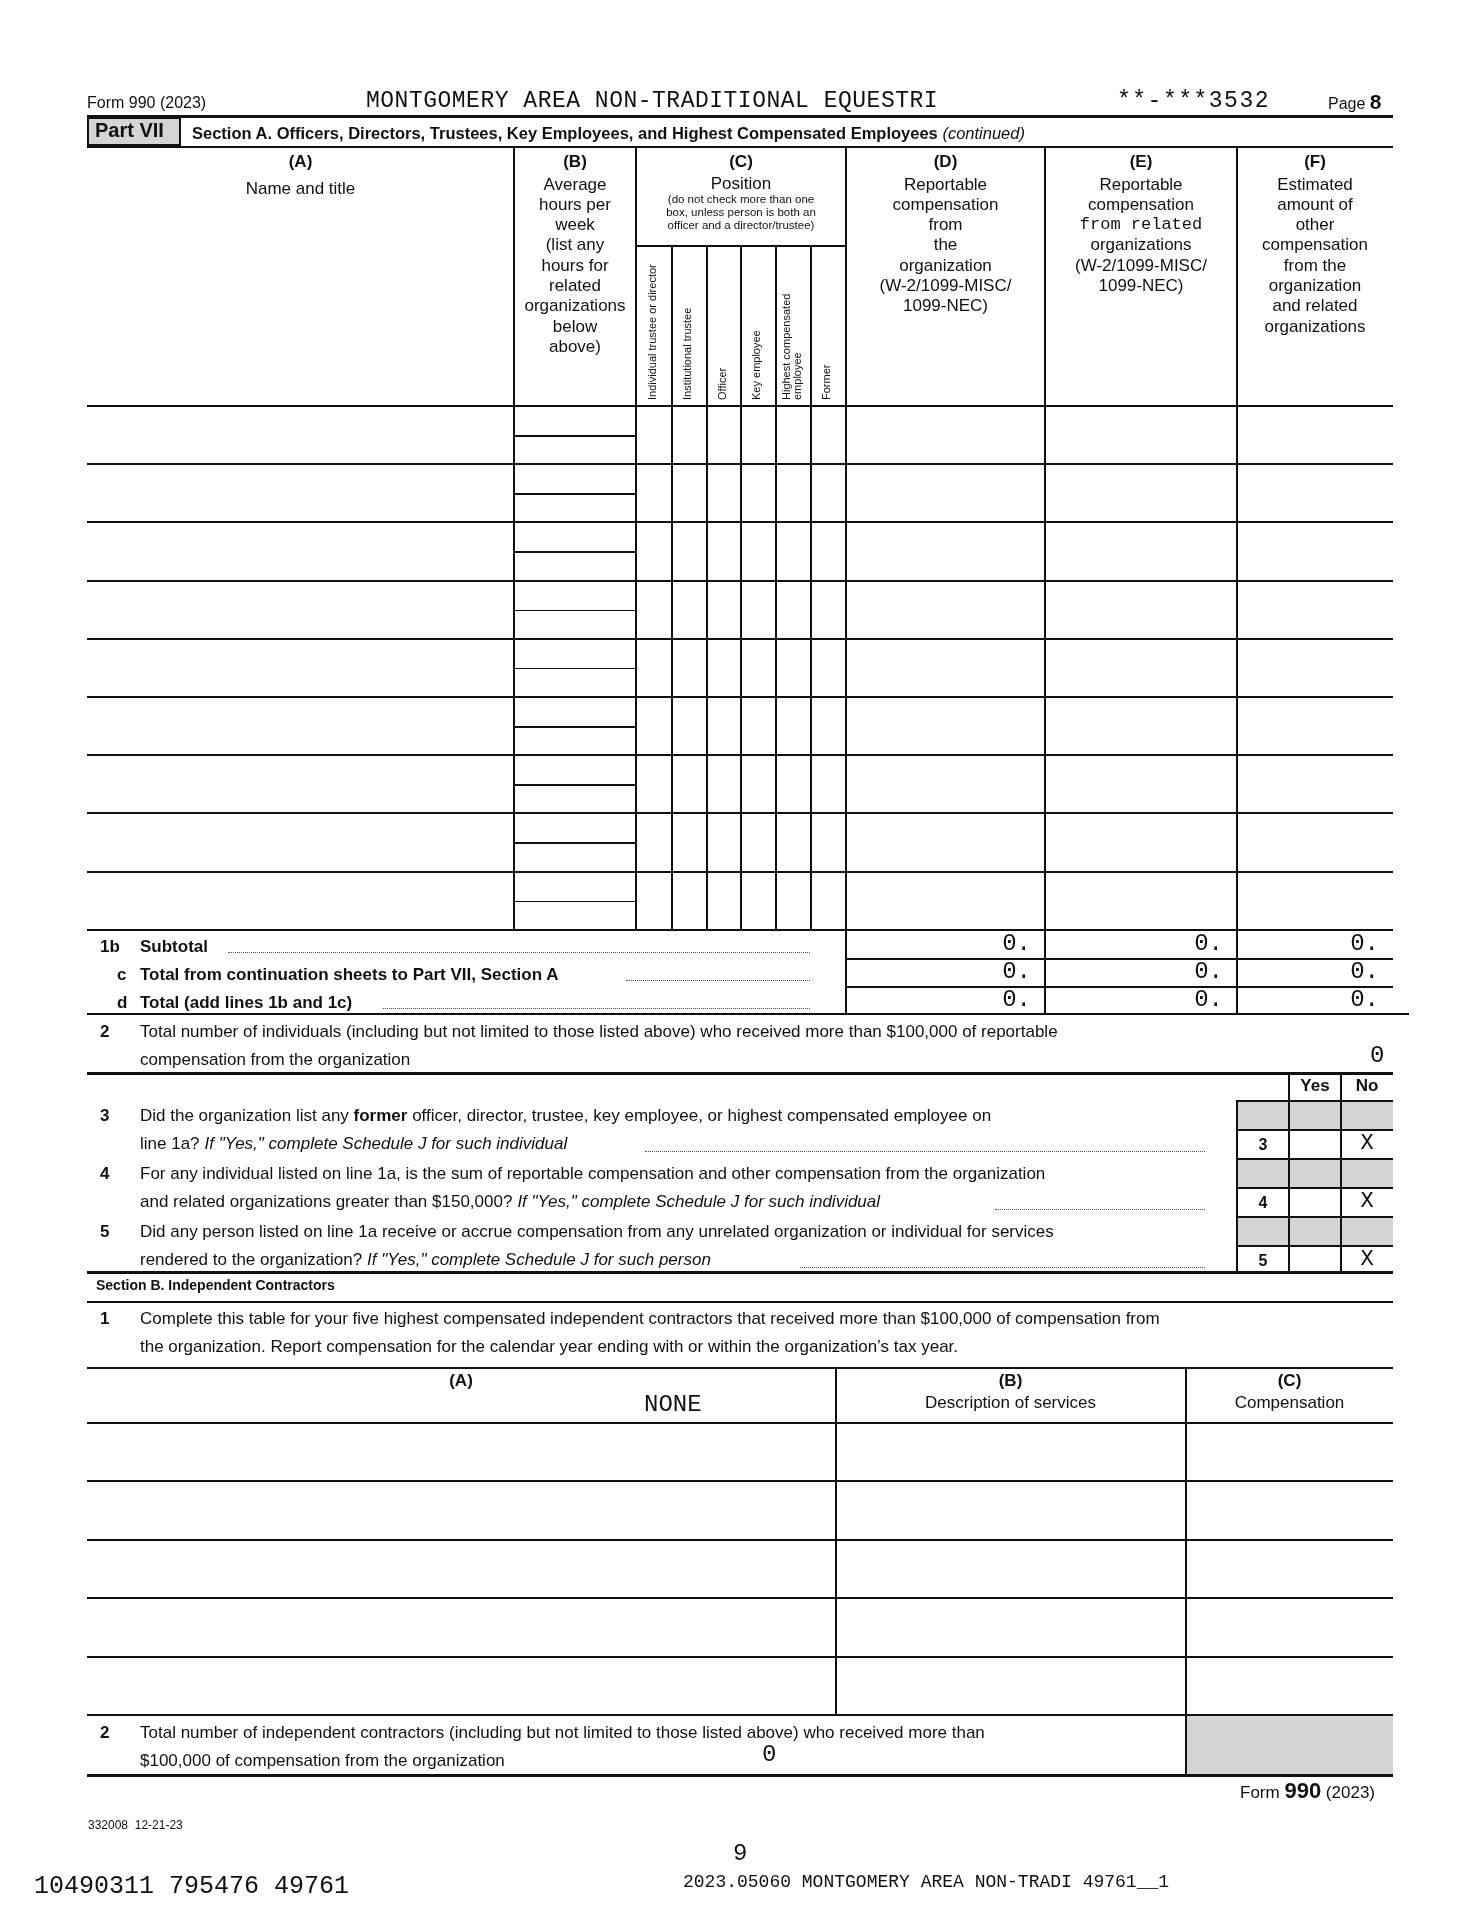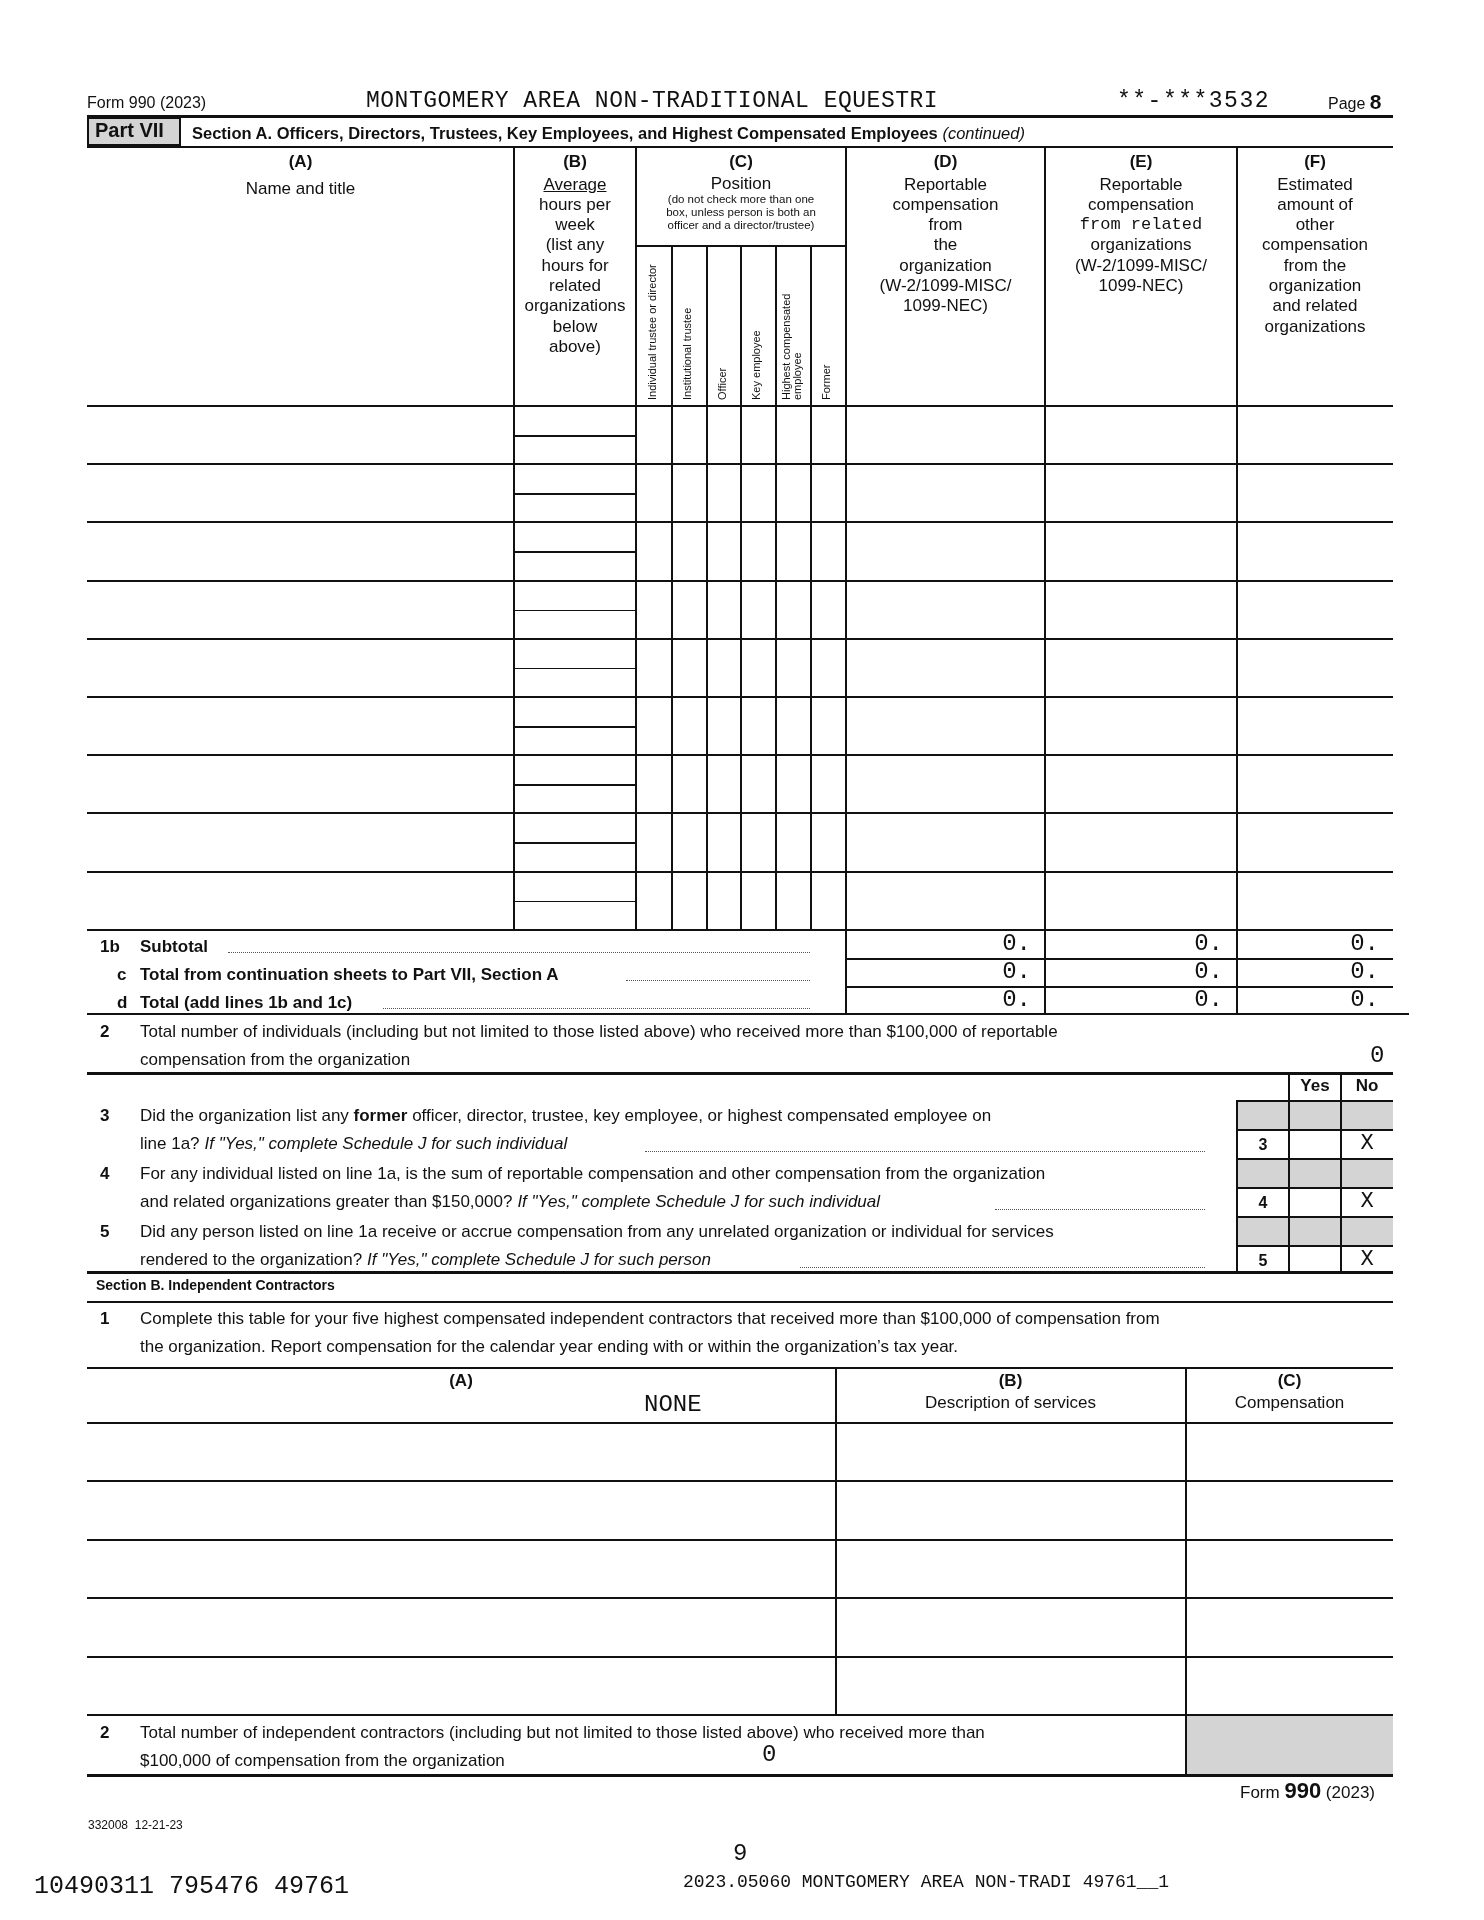--- a/index.html
+++ b/index.html
@@ -45,21 +45,21 @@
 <div>
 
   <div class="abs hdr" style="left:87px;top:150px;width:427px;">
     <div class="bold">(A)</div>
     <div style="margin-top:2px;">Name and title</div>
   </div>
 
   <div class="abs hdr" style="left:514px;top:150px;width:122px;">
     <div class="bold">(B)</div>
     <div id="col-b-lines">
-        <div style="line-height:20.3px;text-decoration:underline;">Average</div>
+        <div style="line-height:20.3px;">Average</div>
         <div style="line-height:20.3px;">hours per</div>
         <div style="line-height:20.3px;">week</div>
         <div style="line-height:20.3px;">(list any</div>
         <div style="line-height:20.3px;">hours for</div>
         <div style="line-height:20.3px;">related</div>
         <div style="line-height:20.3px;">organizations</div>
         <div style="line-height:20.3px;">below</div>
         <div style="line-height:20.3px;">above)</div>
       </div>
   </div>

